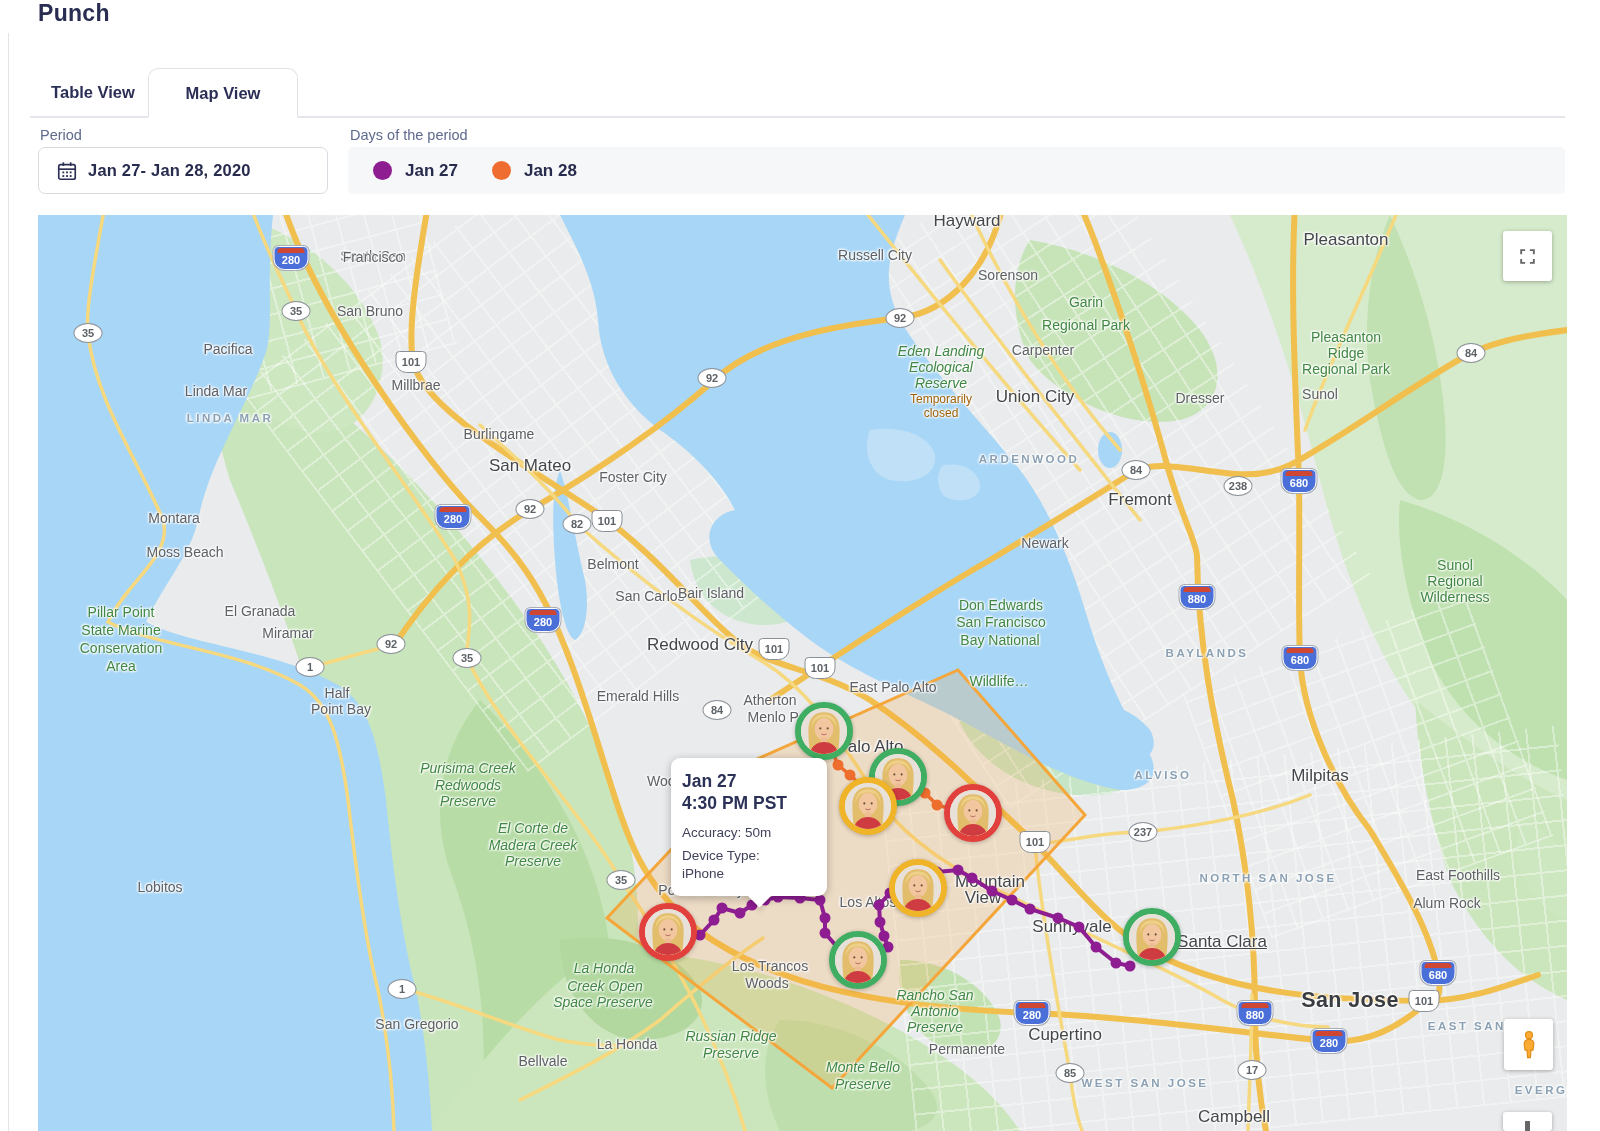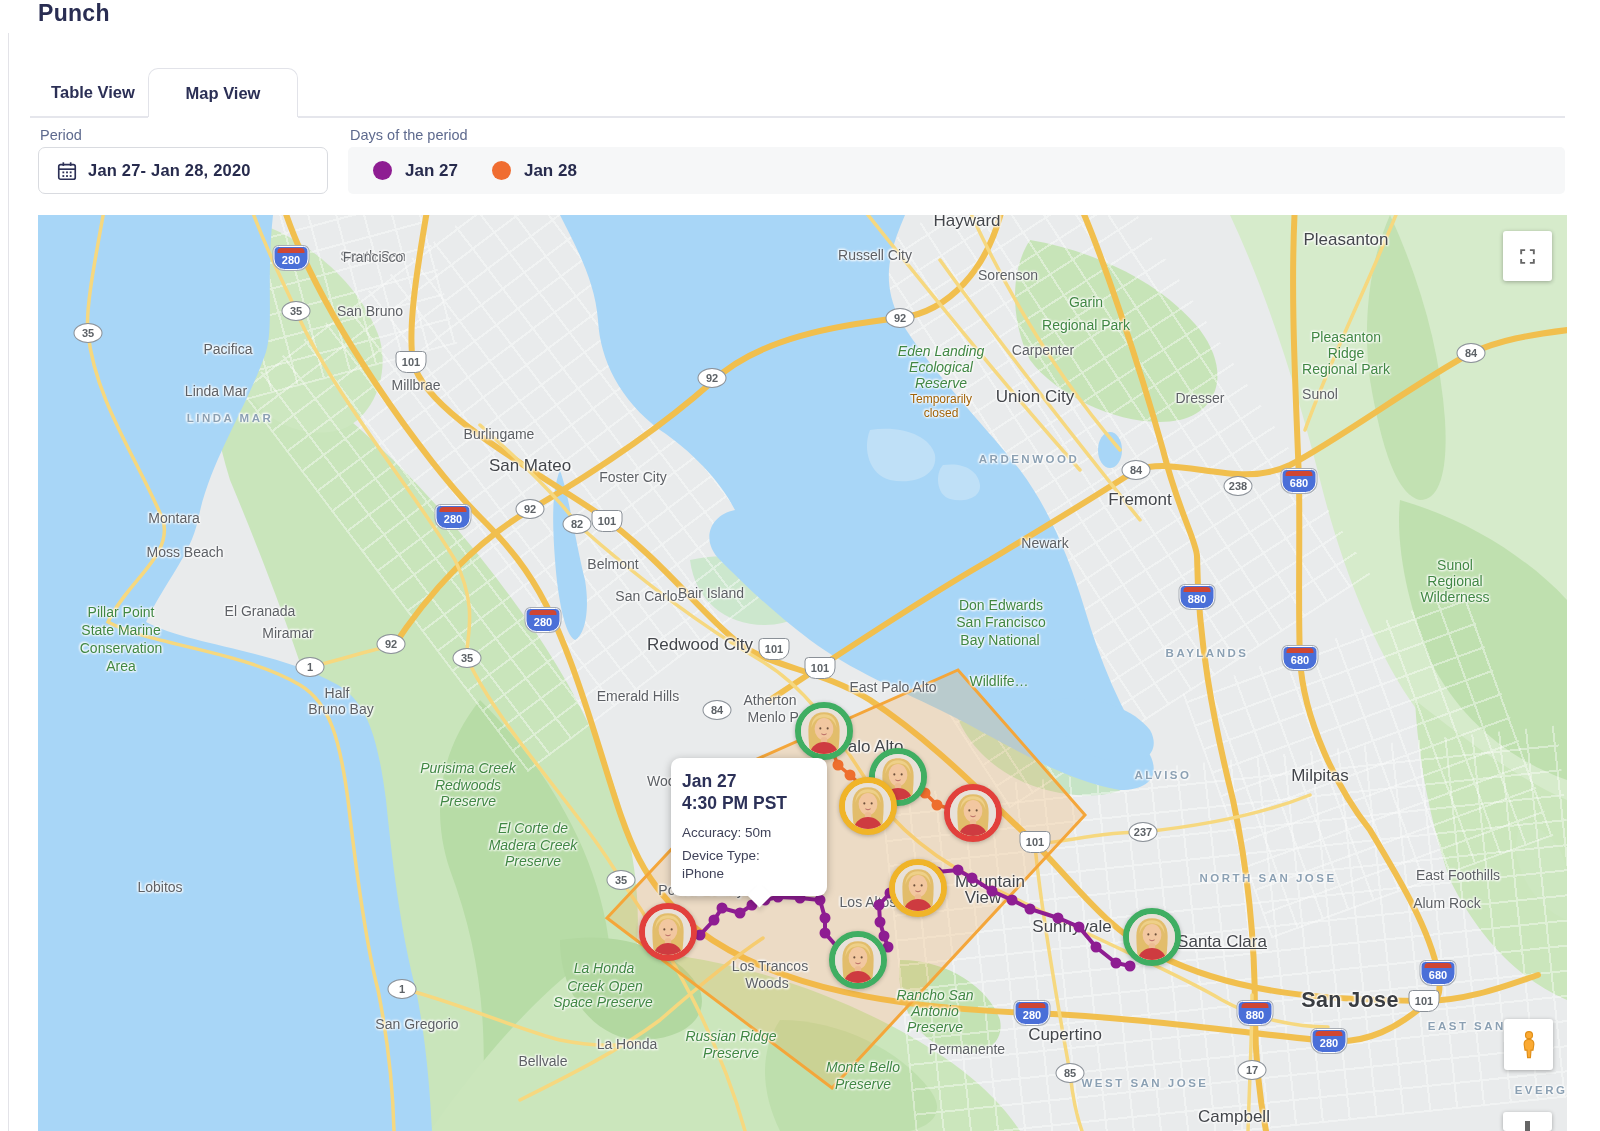--- a/index.html
+++ b/index.html
@@ -248,21 +248,21 @@
         <div class="lbl p" style="left: 83px; top: 415px;">State Marine</div>
         <div class="lbl p" style="left: 83px; top: 433px;">Conservation</div>
         <div class="lbl p" style="left: 83px; top: 451px;">Area</div>
         <div class="lbl cl" style="left: 662px; top: 430px;">Redwood City</div>
         <div class="lbl c" style="left: 600px; top: 481px;">Emerald Hills</div>
         <div class="lbl c" style="left: 732px; top: 485px;">Atherton</div>
         <div class="lbl c" style="left: 855px; top: 472px;">East Palo Alto</div>
         <div class="lbl c" style="left: 745px; top: 502px;">Menlo Park</div>
         <div class="lbl cl" style="left: 832px; top: 532px;">Palo Alto</div>
         <div class="lbl c" style="left: 299px; top: 478px;">Half</div>
-        <div class="lbl c" style="left: 303px; top: 494px;">Bruno Bay</div>
+        <div class="lbl c" style="left: 303px; top: 494px;">Point Bay</div>
         <div class="lbl pi" style="left: 430px; top: 553px;">Purisima Creek</div>
         <div class="lbl pi" style="left: 430px; top: 570px;">Redwoods</div>
         <div class="lbl pi" style="left: 430px; top: 586px;">Preserve</div>
         <div class="lbl pi" style="left: 495px; top: 613px;">El Corte de</div>
         <div class="lbl pi" style="left: 495px; top: 630px;">Madera Creek</div>
         <div class="lbl pi" style="left: 495px; top: 646px;">Preserve</div>
         <div class="lbl c" style="left: 640px; top: 566px;">Woodside</div>
         <div class="lbl c" style="left: 663px; top: 675px;">Portola Valley</div>
         <div class="lbl c" style="left: 830px; top: 687px;">Los Altos</div>
         <div class="lbl cl" style="left: 952px; top: 667px;">Mountain</div>

